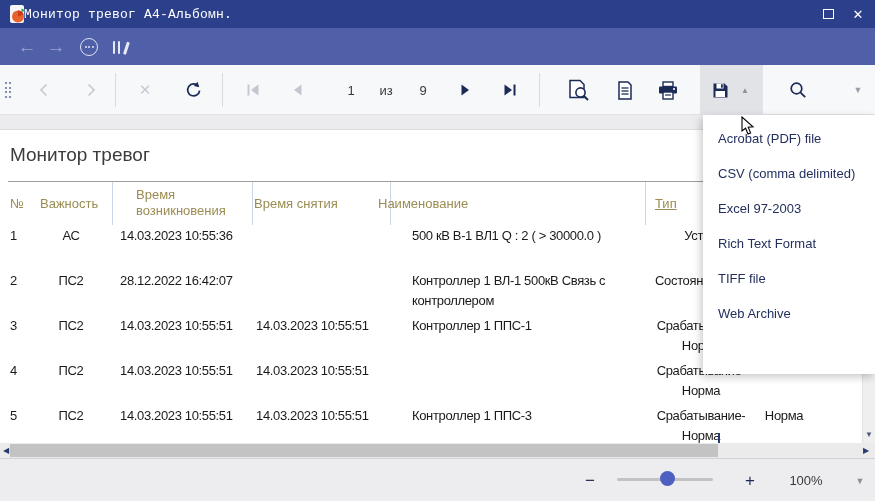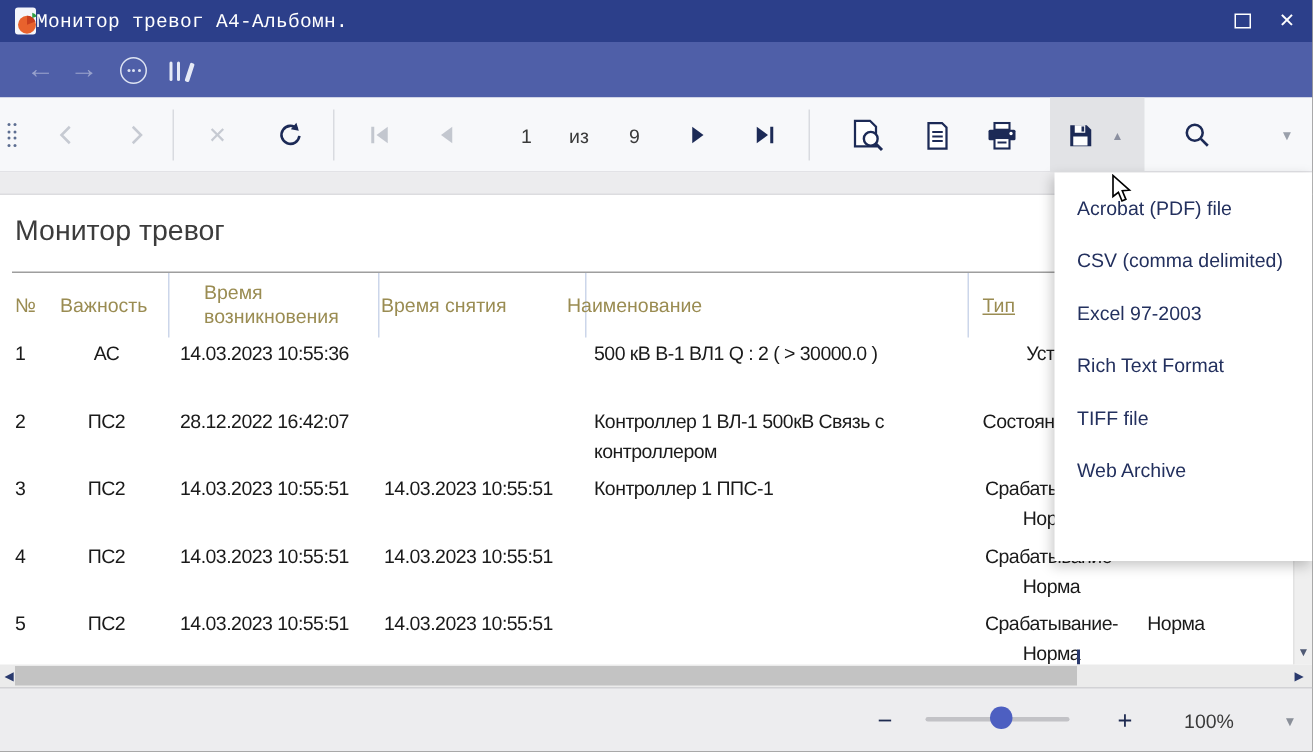--- a/index.html
+++ b/index.html
@@ -44,21 +44,21 @@
   .thead{position:absolute;left:8px;top:51px;width:850px;height:42px;border-top:1px solid #9e9e9e;box-sizing:border-box;font-size:13px;color:#9a8c52;}
   .hl{position:absolute;top:0;height:42px;display:flex;align-items:center;}
   .vdiv{position:absolute;top:0;width:1px;height:43px;background:#ccd6ea;}
   .rows{position:absolute;left:0;top:92px;width:862px;}
   .trow{position:relative;height:45px;}
   .cell{position:absolute;top:4px;font-size:13px;color:#1a1a1a;letter-spacing:-0.35px;line-height:20px;}
   .c-num{left:10px;width:22px;}
   .c-sev{left:30px;width:82px;text-align:center;}
   .c-t1{left:120px;width:132px;}
   .c-t2{left:256px;width:132px;}
-  .c-name{left:396px;width:215px;}
+  .c-name{left:412px;width:215px;}
   .c-tip{left:645px;width:112px;text-align:center;white-space:pre-line;}
   .c-tip.tip-edge{text-align:right;padding-right:54px;box-sizing:border-box;}
   .c-state{left:742px;width:84px;text-align:center;}
   .page-mark{position:absolute;left:718px;top:433px;width:2px;height:10px;background:#2a3a6e;}
 
   
   .vscroll{position:absolute;left:862px;top:130px;width:13px;height:313px;background:#efefef;border-left:1px solid #e2e2e2;box-sizing:border-box;}
   .vs-down{position:absolute;left:2px;bottom:4px;font-size:8px;color:#505a75;}
   .hscroll{position:absolute;left:0;top:443px;width:875px;height:15px;background:#ebebeb;}
   .hs-thumb{position:absolute;left:10px;top:1px;width:708px;height:13px;background:#c3c3c3;}
@@ -283,20 +283,21 @@
           <div class="cell c-tip">Срабатывание-
 Норма</div>
           <div class="cell c-state"></div>
         </div>
 
         <div class="trow">
           <div class="cell c-num">5</div>
           <div class="cell c-sev">ПС2</div>
           <div class="cell c-t1">14.03.2023 10:55:51</div>
           <div class="cell c-t2">14.03.2023 10:55:51</div>
+          <div class="cell c-name">Контроллер 1 ППС-3</div>
           <div class="cell c-tip">Срабатывание-
 Норма</div>
           <div class="cell c-state">Норма</div>
         </div>
       </div>
   </div>
 
   <div class="page-mark"></div>
 
   <div class="vscroll">

